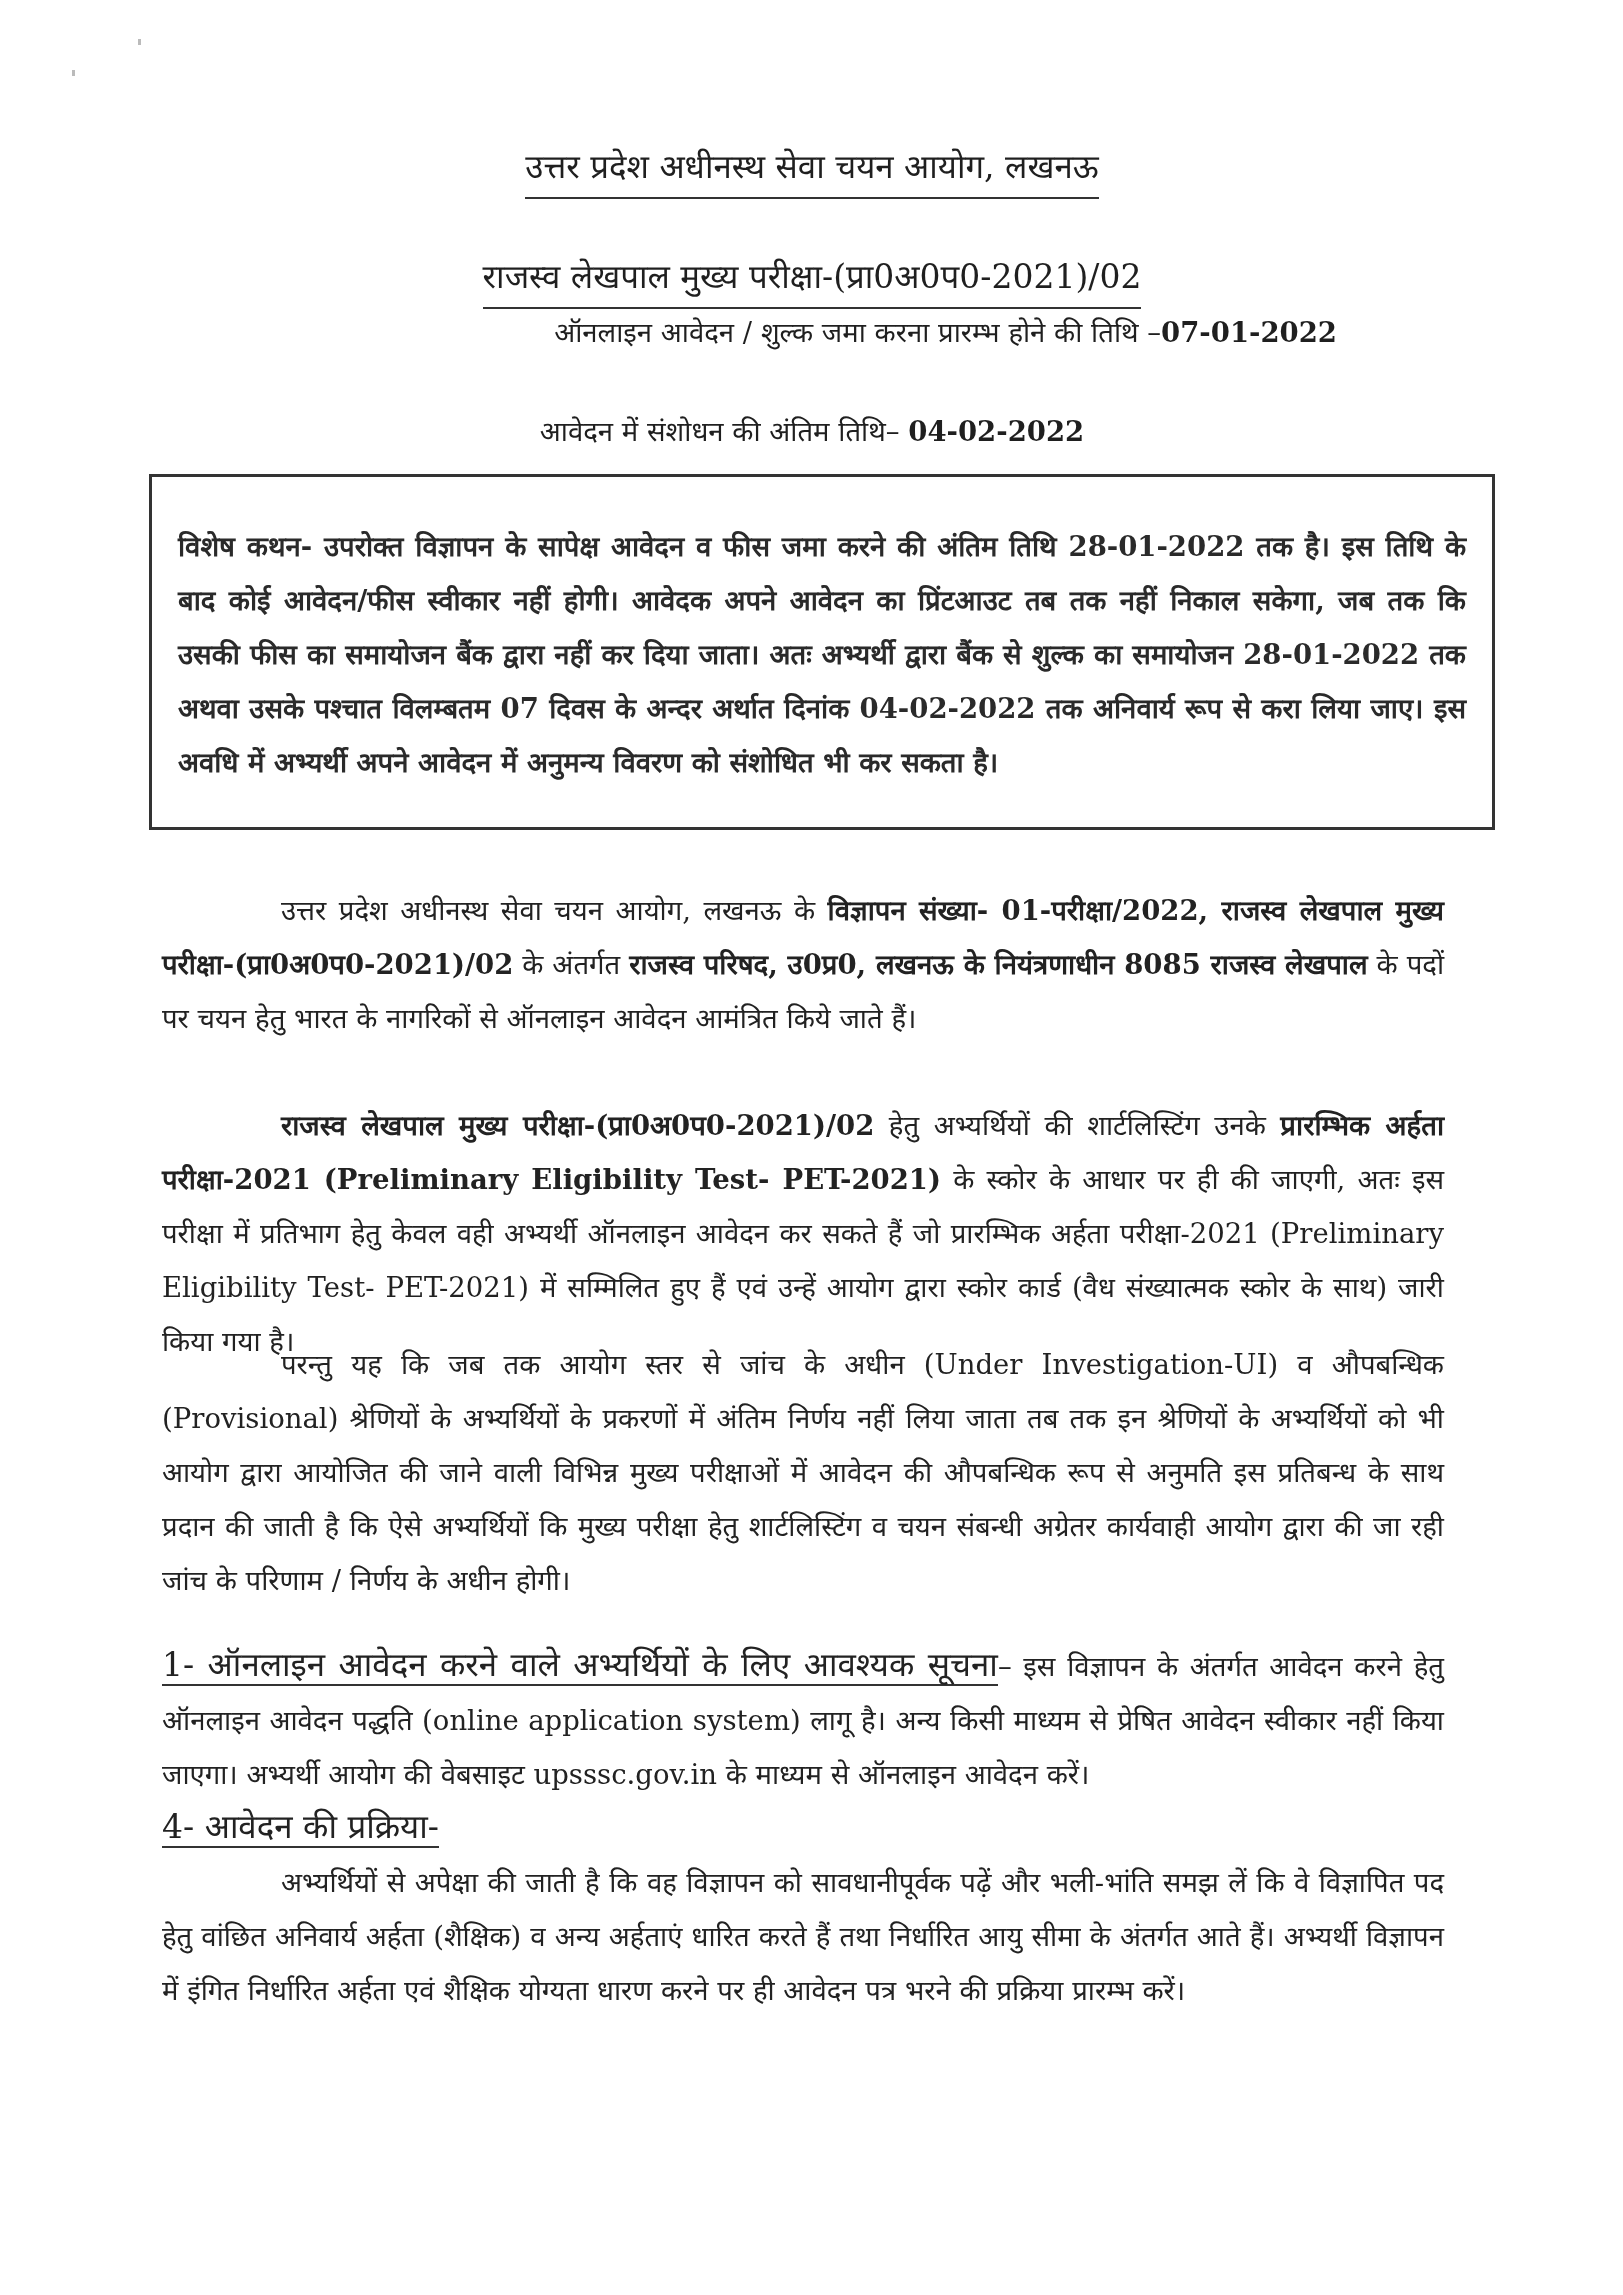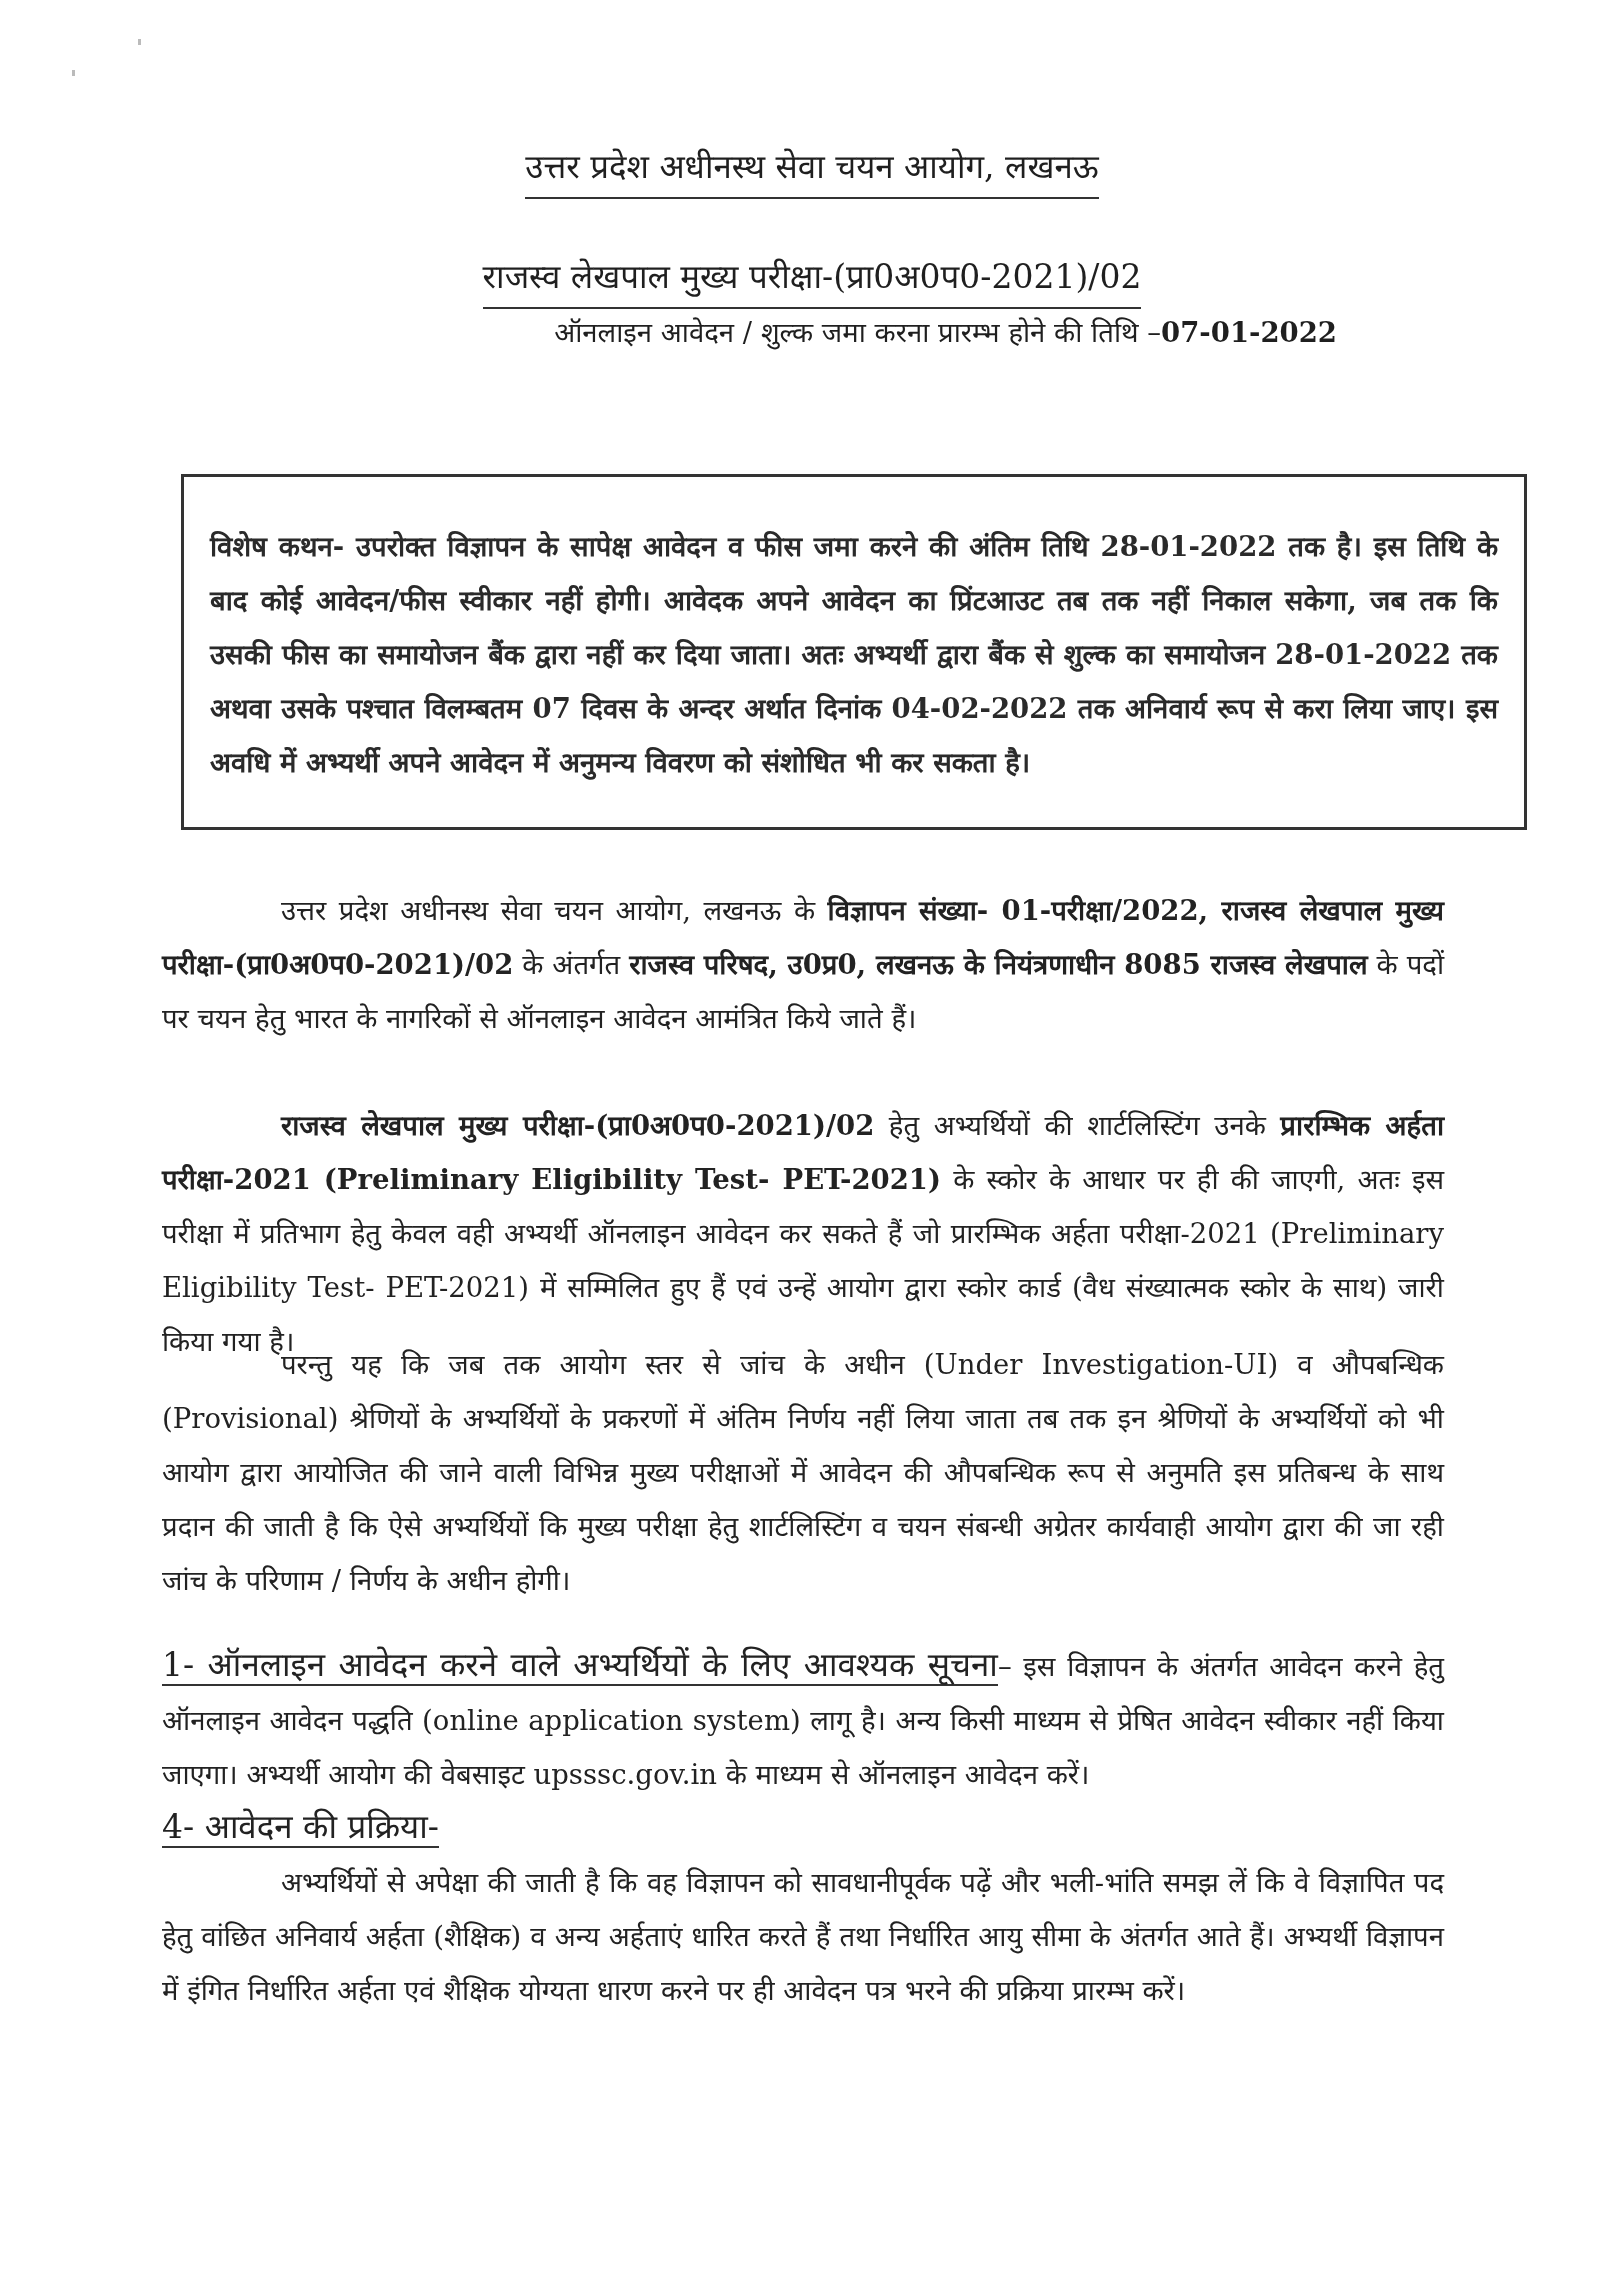--- a/index.html
+++ b/index.html
@@ -5,21 +5,21 @@
   html, body { margin: 0; padding: 0; background: #ffffff; }
   body { width: 1624px; height: 2296px; position: relative; overflow: hidden;
          font-family: "DejaVu Serif", "Liberation Serif", serif; color: #1f1f1f; }
   .page { position: absolute; left: 0; top: 0; width: 1624px; height: 2296px; }
   .c { position: absolute; left: 0; width: 1624px; text-align: center; }
   .hdr { font-size: 33px; line-height: 44px; }
   .hdr span { border-bottom: 2.8px solid #333; padding-bottom: 11px; }
   .sub { font-size: 27.5px; line-height: 40px; }
   .sub b { font-weight: bold; }
   .box { position: absolute; left: 149px; top: 474px; width: 1346px; height: 356px;
-         border: 3.7px solid #333; box-sizing: border-box; margin-left: 32px; }
+         border: 3.7px solid #333; box-sizing: border-box; }
   .box p { margin: 0; position: absolute; left: 26px; right: 26px; top: 42px;
            font-size: 27.5px; line-height: 54px; text-align: justify; font-weight: bold; color: #2a2a2a; }
   .body { position: absolute; left: 162px; width: 1282px; font-size: 27.5px; line-height: 54px;
           text-align: justify; color: #222; }
   .body p { margin: 0; }
   .ind { text-indent: 119px; }
   .b { font-weight: bold; }
   .sec-head { font-size: 33px; font-weight: normal; border-bottom: 2.8px solid #333; }
   .footer { position: absolute; left: 0; width: 1624px; top: 2103px; text-align: center;
             font-family: "Liberation Sans", sans-serif; font-size: 22px; color: #333; }
@@ -31,20 +31,23 @@
 <div class="page">
 
   <div class="speck" style="left:138px;top:39px;"></div>
   <div class="speck" style="left:72px;top:70px;"></div>
 
   <div class="c hdr" style="top:145px;"><span>उत्तर प्रदेश अधीनस्थ सेवा चयन आयोग, लखनऊ</span></div>
   <div class="c hdr" style="top:255px;"><span>राजस्व लेखपाल मुख्य परीक्षा-(प्रा0अ0प0-2021)/02</span></div>
 
   <div class="sub" style="position:absolute;right:287px;top:312px;text-align:center;">
     <span>ऑनलाइन आवेदन / शुल्क जमा करना प्रारम्भ होने की तिथि –</span><b>07-01-2022</b>
+  </div>
+  <div class="c sub" style="top:411px;">
+    <span>आवेदन में संशोधन की अंतिम तिथि–</span> <b>04-02-2022</b>
   </div>
 
   <div class="box">
     <p>विशेष कथन- उपरोक्त विज्ञापन के सापेक्ष आवेदन व फीस जमा करने की अंतिम तिथि 28-01-2022 तक है। इस तिथि के बाद कोई आवेदन/फीस स्वीकार नहीं होगी। आवेदक अपने आवेदन का प्रिंटआउट तब तक नहीं निकाल सकेगा, जब तक कि उसकी फीस का समायोजन बैंक द्वारा नहीं कर दिया जाता। अतः अभ्यर्थी द्वारा बैंक से शुल्क का समायोजन 28-01-2022 तक अथवा उसके पश्चात विलम्बतम 07 दिवस के अन्दर अर्थात दिनांक 04-02-2022 तक अनिवार्य रूप से करा लिया जाए। इस अवधि में अभ्यर्थी अपने आवेदन में अनुमन्य विवरण को संशोधित भी कर सकता है।</p>
   </div>
 
   <div class="body" style="top:883px;">
     <p class="ind">
       <span>उत्तर प्रदेश अधीनस्थ सेवा चयन आयोग, लखनऊ के </span><span class="b">विज्ञापन संख्या- 01-परीक्षा/2022, राजस्व लेखपाल मुख्य परीक्षा-(प्रा0अ0प0-2021)/02</span><span> के अंतर्गत </span><span class="b">राजस्व परिषद, उ0प्र0, लखनऊ के नियंत्रणाधीन 8085 राजस्व लेखपाल</span><span> के पदों पर चयन हेतु भारत के नागरिकों से ऑनलाइन आवेदन आमंत्रित किये जाते हैं।</span>
     </p>

